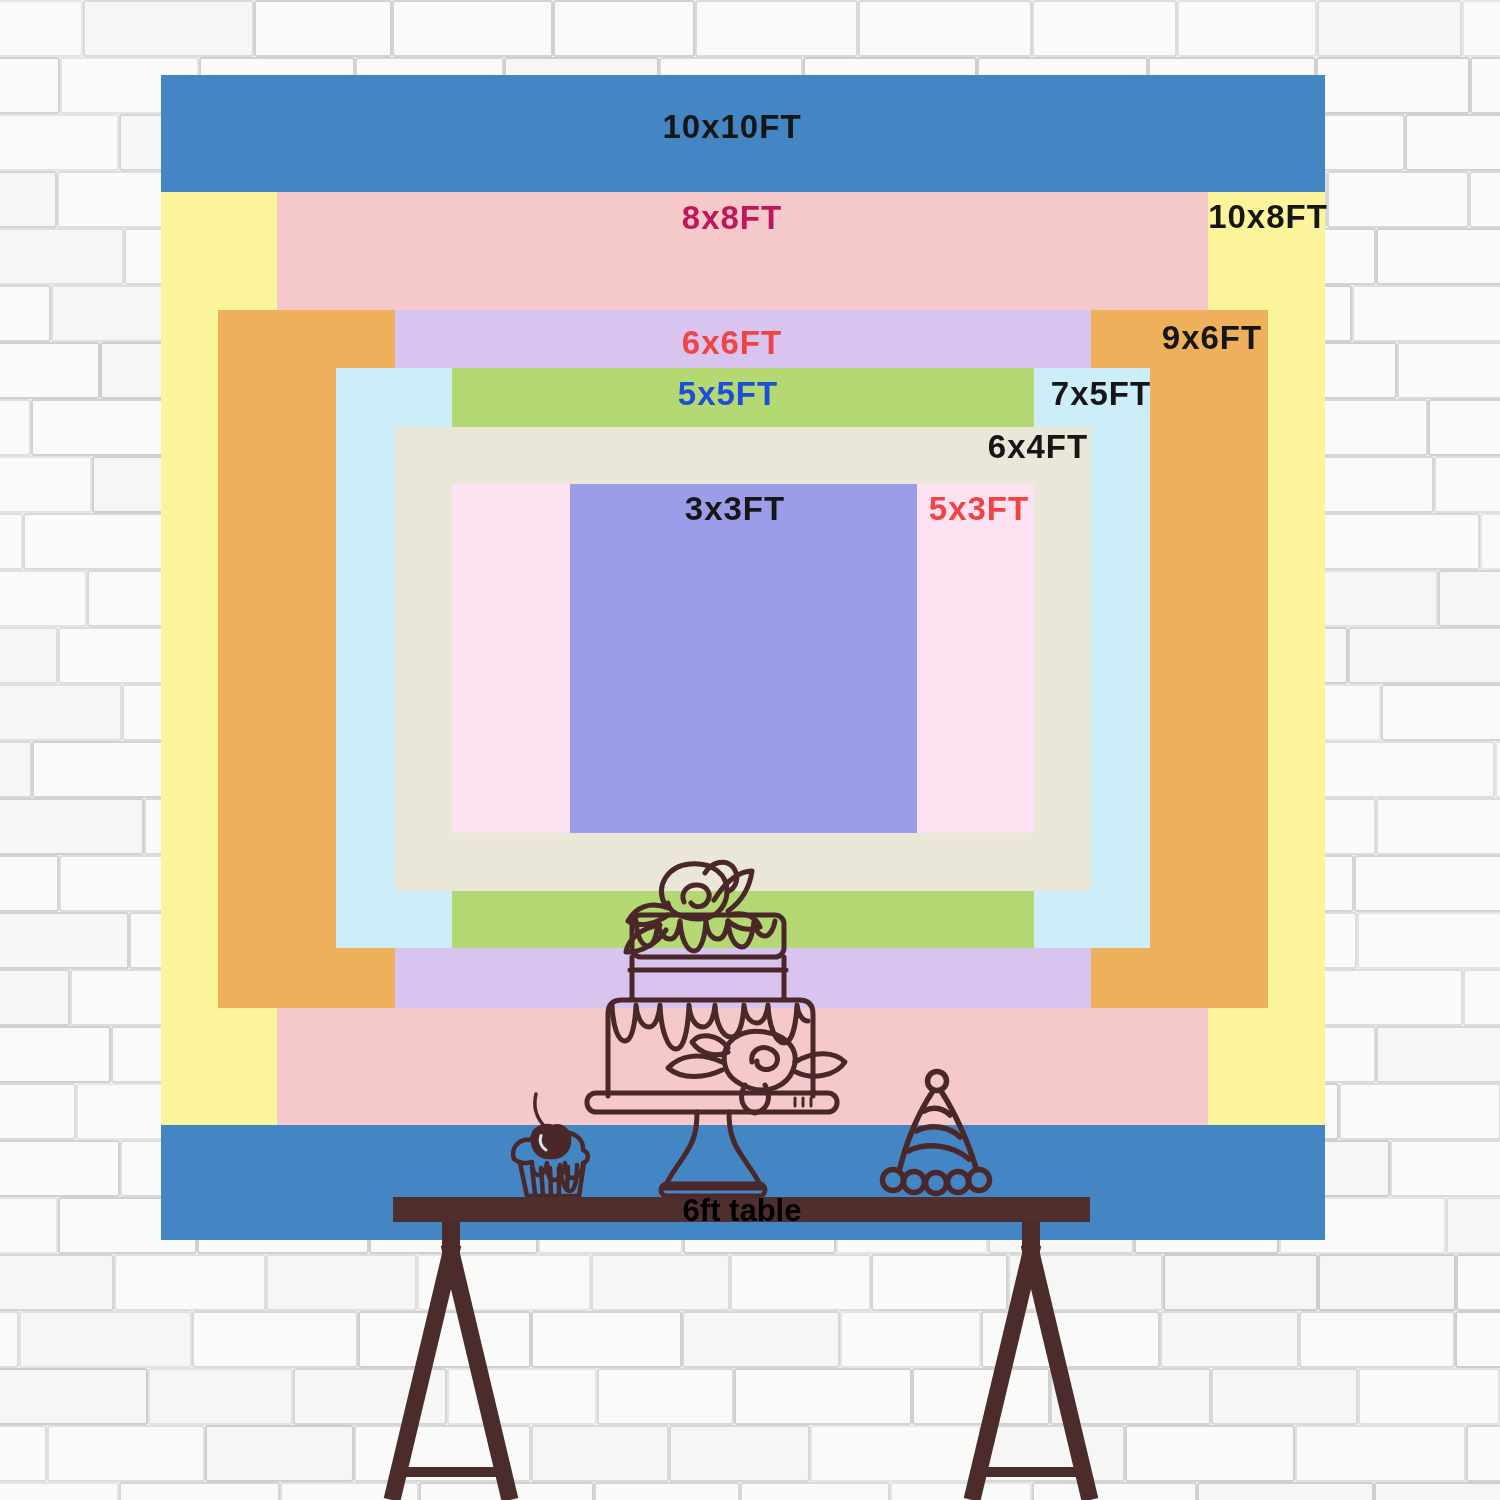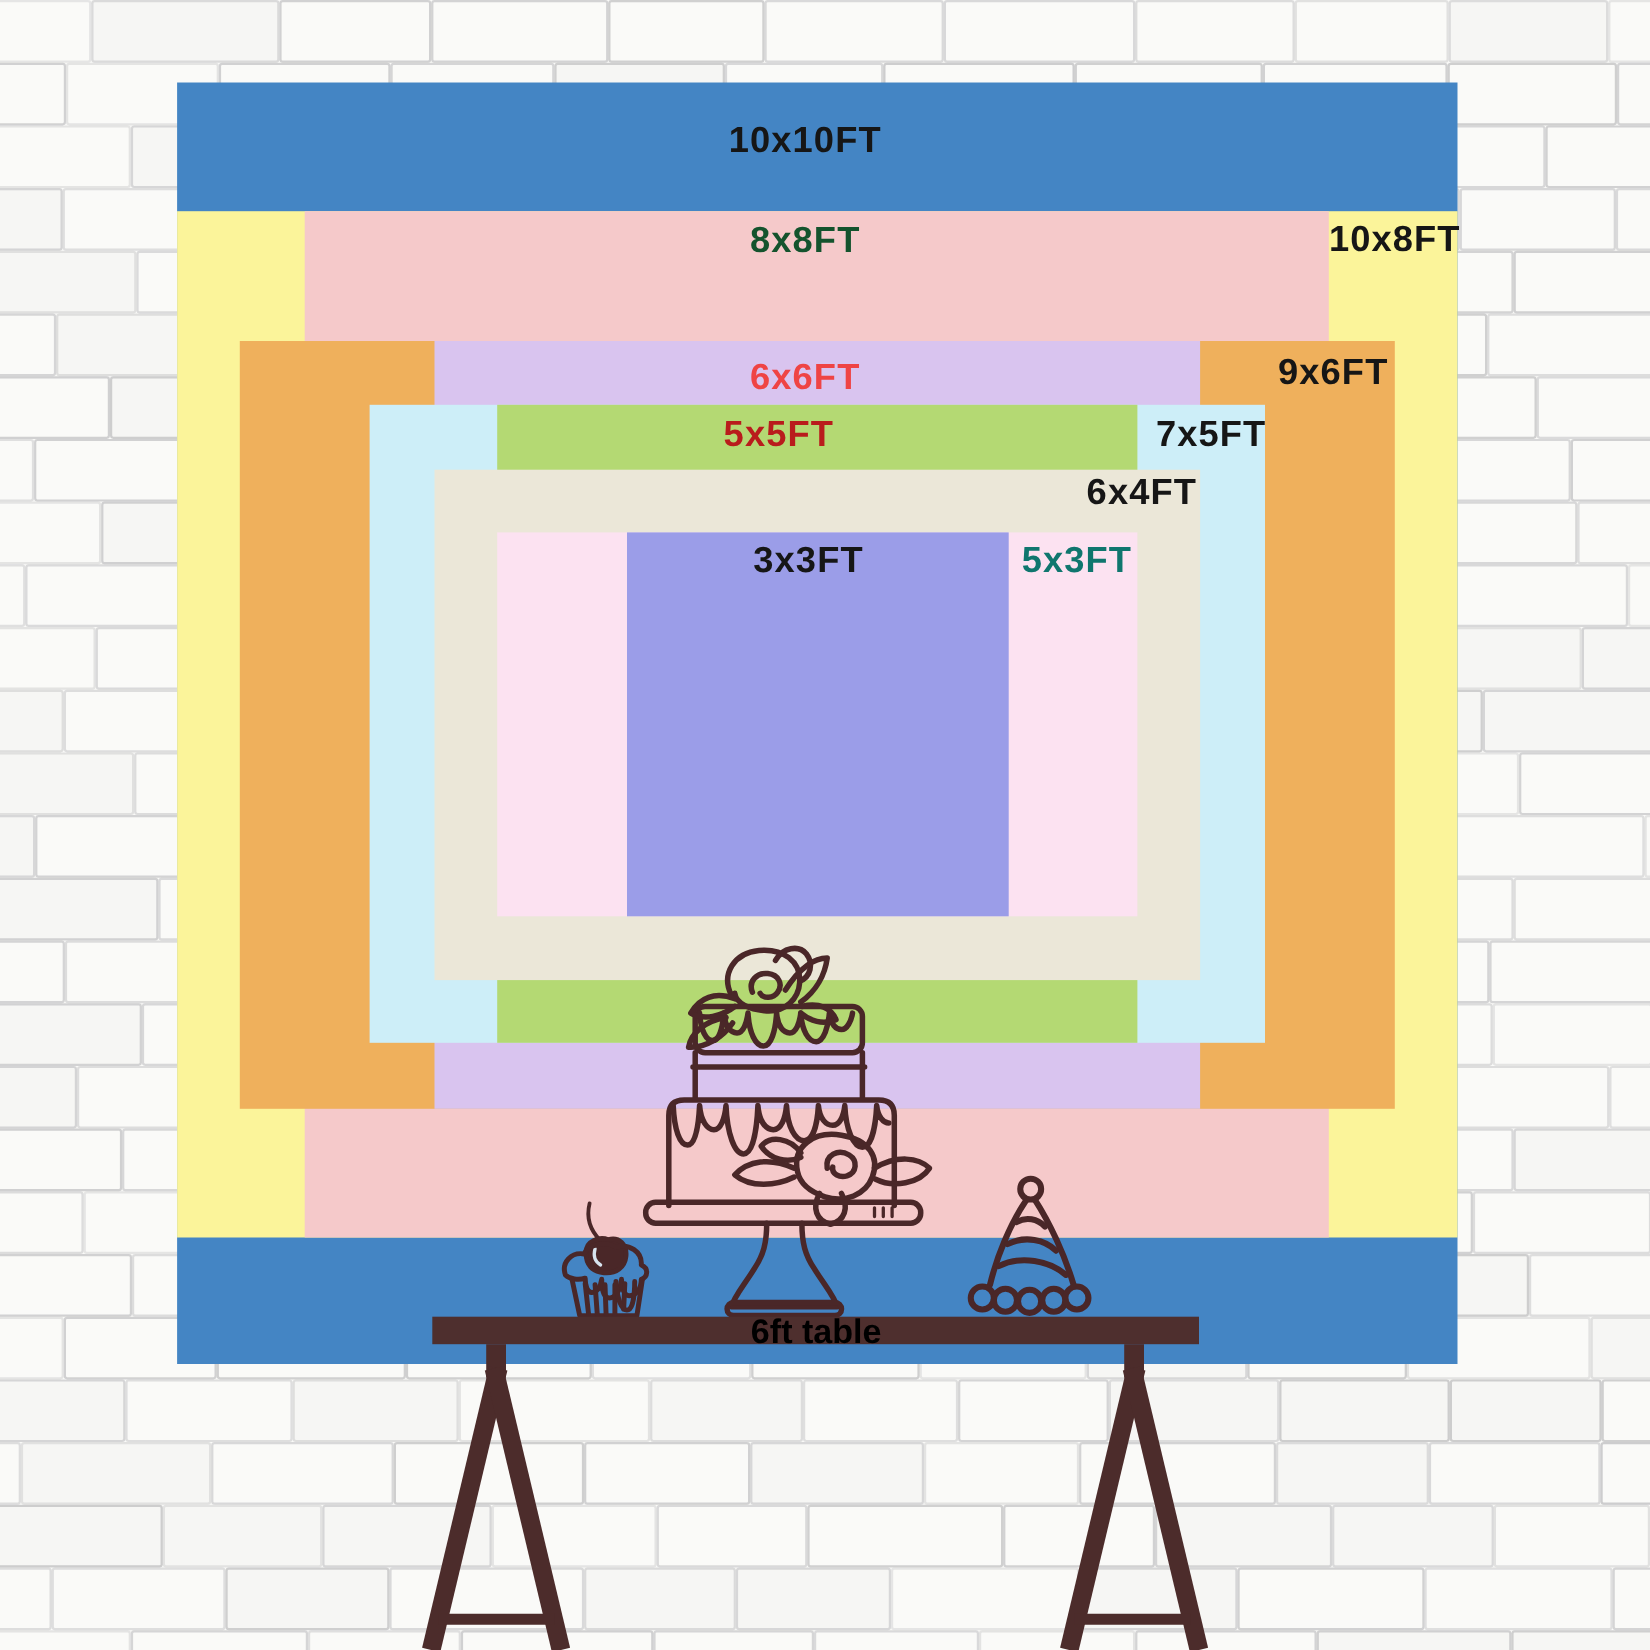--- a/index.html
+++ b/index.html
@@ -308,29 +308,29 @@
   <div class="layer" style="left: 277px; top: 192px; width: 931px; height: 933px; background-color: rgb(245, 201, 202);"></div>
   <div class="layer" style="left: 218px; top: 310px; width: 1050px; height: 698px; background-color: rgb(239, 176, 92);"></div>
   <div class="layer" style="left: 395px; top: 310px; width: 696px; height: 698px; background-color: rgb(217, 196, 239);"></div>
   <div class="layer" style="left: 336px; top: 368px; width: 814px; height: 580px; background-color: rgb(205, 238, 248);"></div>
   <div class="layer" style="left: 452px; top: 368px; width: 582px; height: 580px; background-color: rgb(180, 217, 115);"></div>
   <div class="layer" style="left: 395px; top: 427px; width: 696px; height: 464px; background-color: rgb(235, 231, 216);"></div>
   <div class="layer" style="left: 452px; top: 484px; width: 582px; height: 349px; background-color: rgb(252, 226, 241);"></div>
   <div class="layer" style="left: 570px; top: 484px; width: 347px; height: 349px; background-color: rgb(155, 157, 232);"></div>
 
   <div class="size-label" style="left: 732px; top: 127px; color: rgb(22, 22, 22);">10x10FT</div>
-  <div class="size-label" style="left: 732px; top: 218px; color: #14532d;">8x8FT</div>
+  <div class="size-label" style="left: 732px; top: 218px; color: #be185d;">8x8FT</div>
   <div class="size-label" style="left: 1268px; top: 217px; color: rgb(22, 22, 22);">10x8FT</div>
   <div class="size-label" style="left: 732px; top: 343px; color: #ef4444;">6x6FT</div>
   <div class="size-label" style="left: 1212px; top: 338px; color: rgb(22, 22, 22);">9x6FT</div>
-  <div class="size-label" style="left: 708px; top: 394px; color: #b91c1c;">5x5FT</div>
+  <div class="size-label" style="left: 728px; top: 394px; color: #1d4ed8;">5x5FT</div>
   <div class="size-label" style="left: 1101px; top: 394px; color: rgb(22, 22, 22);">7x5FT</div>
   <div class="size-label" style="left: 1038px; top: 447px; color: rgb(22, 22, 22);">6x4FT</div>
   <div class="size-label" style="left: 735px; top: 509px; color: rgb(22, 22, 22);">3x3FT</div>
-  <div class="size-label" style="left: 979px; top: 509px; color: #0f766e;">5x3FT</div>
+  <div class="size-label" style="left: 979px; top: 509px; color: #ef4444;">5x3FT</div>
 </div>
 
 <svg id="scene" width="1500" height="1500" viewBox="0 0 1500 1500">
 
   <g class="lineart" stroke-width="5" style="stroke: rgb(74, 39, 40);">
 
     <rect x="632" y="915" width="152" height="42" rx="9"></rect>
     <path d="M636 921 C637 937 642 946 648 946 C654 946 657 934 658 921 C659 933 664 939 670 939 C676 939 679 929 680 921 C681 939 687 951 694 951 C701 951 705 937 706 921 C707 933 712 939 718 939 C724 939 727 929 728 921 C729 937 735 947 742 947 C749 947 753 933 754 921 C755 931 760 936 765 936 C770 936 774 928 775 921"></path>
 
     <path d="M632 957 L632 998 M784 957 L784 998 M630 970 L786 970"></path>

